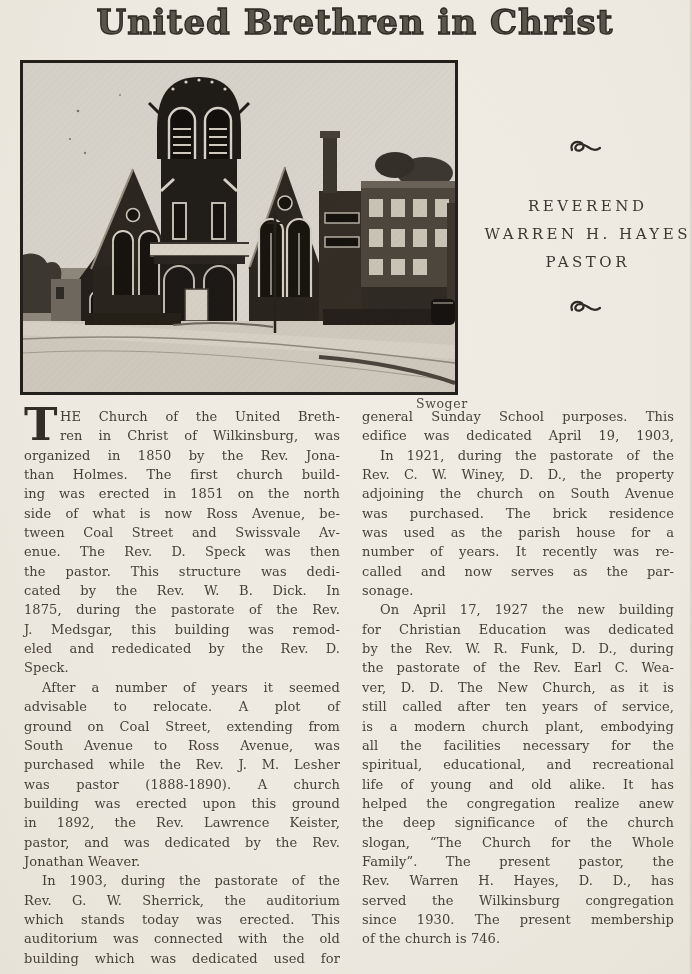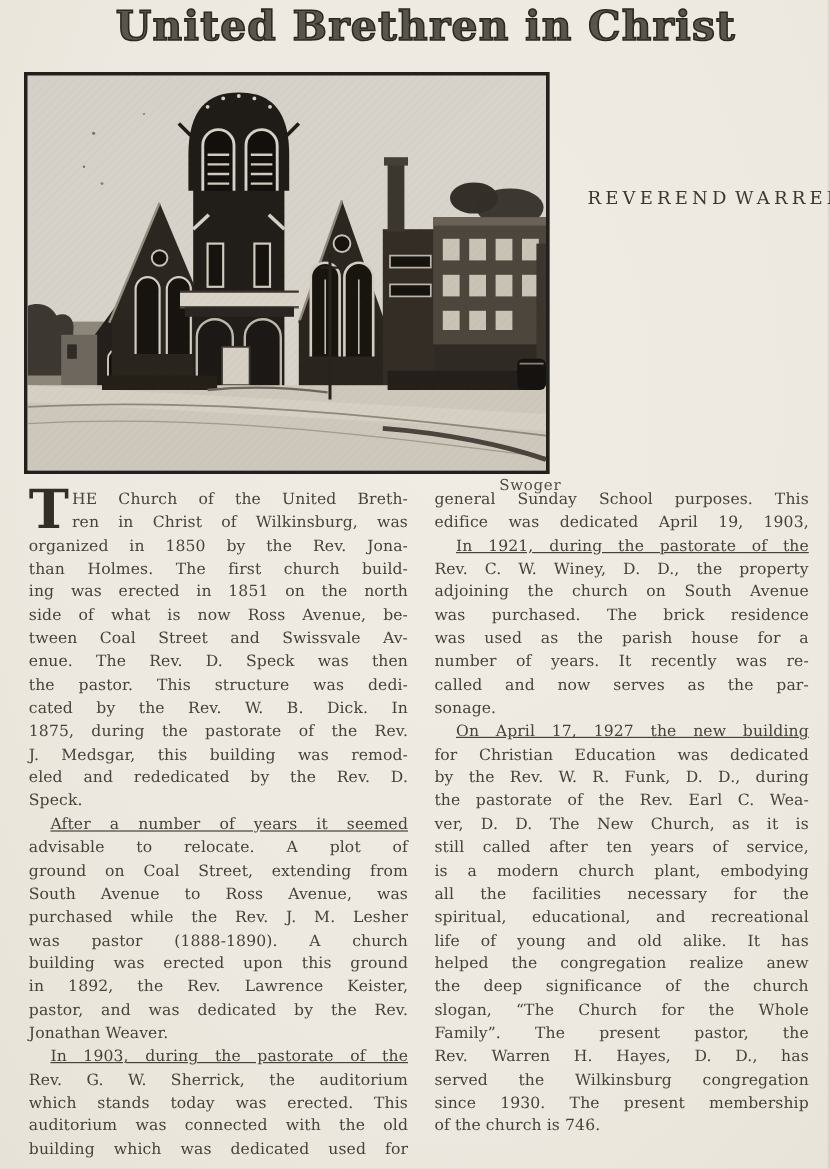--- a/index.html
+++ b/index.html
@@ -31,21 +31,21 @@
     background:#D7D2C9;
   }
   .photo-frame svg{display:block;width:100%;height:100%;}
   .photo-credit{
     position:absolute;left:416px;top:396px;
     font-size:12.5px;letter-spacing:.6px;color:#4E4A42;
   }
   
   .pastor-block{
     position:absolute;left:486px;top:138px;width:200px;
-    display:flex;flex-direction:row;align-items:center;
+    display:flex;flex-direction:column;align-items:center;
   }
   .ornament{margin:0 auto;}
   .ornament.first{margin-bottom:36px;}
   .ornament.last{margin-top:22px;}
   .pastor-line{
     font-size:15px;line-height:28px;letter-spacing:3.5px;
     color:#3B3831;white-space:nowrap;text-indent:3.5px;
   }
   
   .columns{
@@ -56,21 +56,21 @@
   .column.col-0{width:316px;}
   .column.col-1{width:312px;}
   .paragraph{position:relative;}
   .line{
     font-size:13px;line-height:19.35px;height:19.35px;
     letter-spacing:.1px;
     text-align:justify;text-align-last:justify;text-justify:inter-word;
     color:#474239;overflow:visible;white-space:normal;
   }
   .line.end-line{text-align-last:left;}
-  .line.para-indent{text-indent:18px;text-decoration:underline;}
+  .line.para-indent{text-indent:18px;}
   .line.drop-indent{padding-left:36px;}
   .drop-cap{
     position:absolute;left:0;top:-3px;
     font-size:45px;line-height:42px;font-weight:bold;color:#322E27;
   }
 </style>
 </head>
 <body>
 
 <div class="page">

